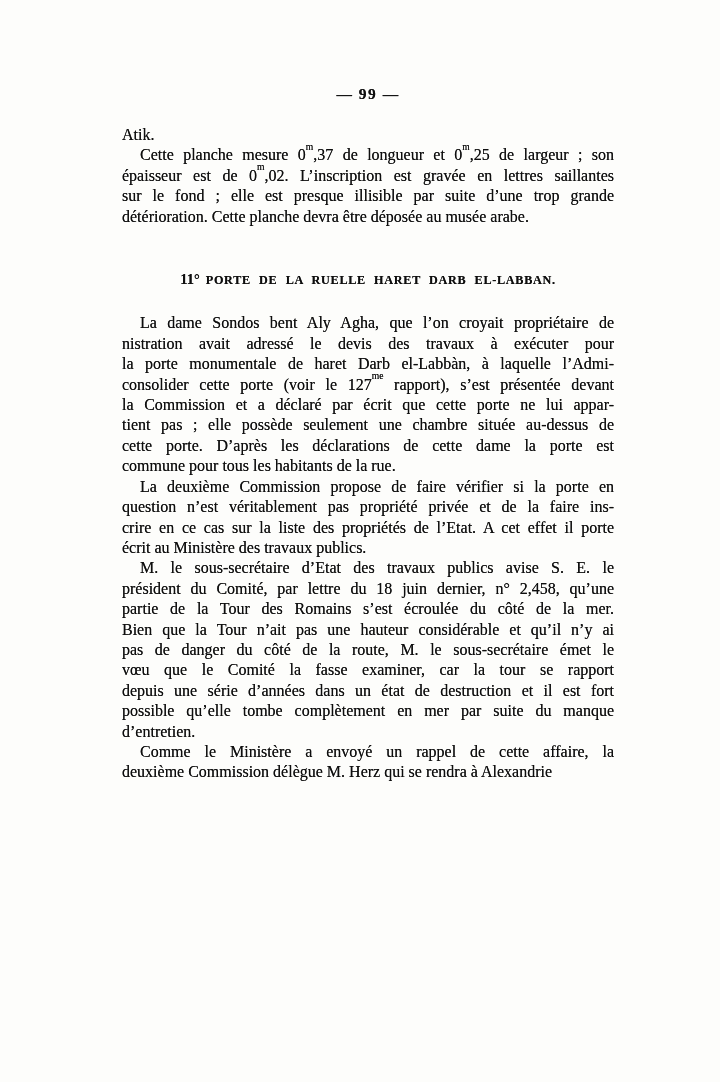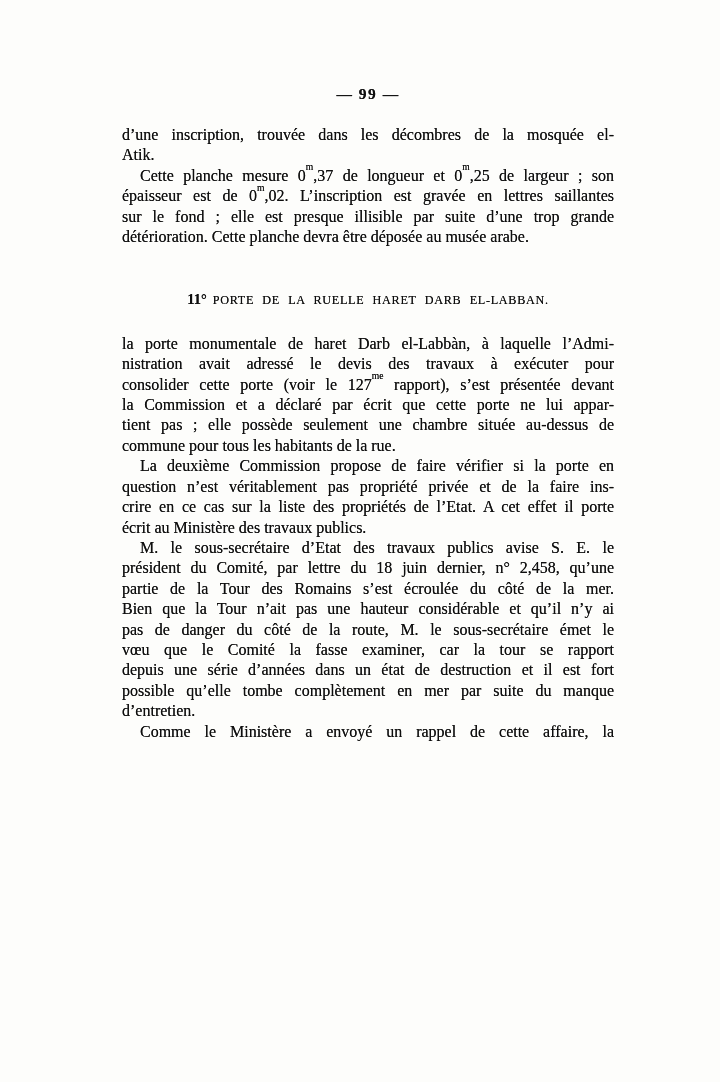--- a/index.html
+++ b/index.html
@@ -47,57 +47,58 @@
     margin: 42px 0 23px 0;
     text-align: center;
     white-space: nowrap;
   }
   .heading-num {
     font-weight: bold;
     font-size: 14.5px;
     margin-top: 8px;
   }
   .heading-label {
-    font-weight: normal;
+    font-weight: bold;
     font-size: 12.2px;
     letter-spacing: 0.7px;
     word-spacing: 4.5px;
     margin-left: 6px;
   }
   sup {
     font-size: 60%;
     line-height: 0;
     position: relative;
     top: -0.45em;
     letter-spacing: 0;
   }
 </style>
 </head>
 <body>
 
 <div class="page">
   <div class="pagenum">— 99 —</div>
   <div class="content">
       <div class="para">
-        <div class="pline">d’une inscription, trouvée dans les décombres de la mosquée el-</div>
         <div class="pline last">Atik.</div>
       </div>
       <div class="para">
         <div class="pline first">Cette planche mesure 0<sup>m</sup>,37 de longueur et 0<sup>m</sup>,25 de largeur ; son</div>
         <div class="pline">épaisseur est de 0<sup>m</sup>,02. L’inscription est gravée en lettres saillantes</div>
         <div class="pline">sur le fond ; elle est presque illisible par suite d’une trop grande</div>
         <div class="pline last">détérioration. Cette planche devra être déposée au musée arabe.</div>
       </div>
       <div class="heading"><span class="heading-num">11°</span><span class="heading-label">PORTE DE LA RUELLE HARET DARB EL-LABBAN.</span></div>
       <div class="para">
+        <div class="pline first">La dame Sondos bent Aly Agha, que l’on croyait propriétaire de</div>
+        <div class="pline">nistration avait adressé le devis des travaux à exécuter pour</div>
         <div class="pline">la porte monumentale de haret Darb el-Labbàn, à laquelle l’Admi-</div>
-        <div class="pline">nistration avait adressé le devis des travaux à exécuter pour</div>
         <div class="pline">consolider cette porte (voir le 127<sup>me</sup> rapport), s’est présentée devant</div>
         <div class="pline">la Commission et a déclaré par écrit que cette porte ne lui appar-</div>
         <div class="pline">tient pas ; elle possède seulement une chambre située au-dessus de</div>
+        <div class="pline">cette porte. D’après les déclarations de cette dame la porte est</div>
         <div class="pline last">commune pour tous les habitants de la rue.</div>
       </div>
       <div class="para">
         <div class="pline first">La deuxième Commission propose de faire vérifier si la porte en</div>
         <div class="pline">question n’est véritablement pas propriété privée et de la faire ins-</div>
         <div class="pline">crire en ce cas sur la liste des propriétés de l’Etat. A cet effet il porte</div>
         <div class="pline last">écrit au Ministère des travaux publics.</div>
       </div>
       <div class="para">
         <div class="pline first">M. le sous-secrétaire d’Etat des travaux publics avise S. E. le</div>
@@ -105,15 +106,16 @@
         <div class="pline">partie de la Tour des Romains s’est écroulée du côté de la mer.</div>
         <div class="pline">Bien que la Tour n’ait pas une hauteur considérable et qu’il n’y ai</div>
         <div class="pline">pas de danger du côté de la route, M. le sous-secrétaire émet le</div>
         <div class="pline">vœu que le Comité la fasse examiner, car la tour se rapport</div>
         <div class="pline">depuis une série d’années dans un état de destruction et il est fort</div>
         <div class="pline">possible qu’elle tombe complètement en mer par suite du manque</div>
         <div class="pline last">d’entretien.</div>
       </div>
       <div class="para">
         <div class="pline first">Comme le Ministère a envoyé un rappel de cette affaire, la</div>
+        <div class="pline last">deuxième Commission délègue M. Herz qui se rendra à Alexandrie</div>
       </div>
     </div>
 </div>
 
 </body></html>

